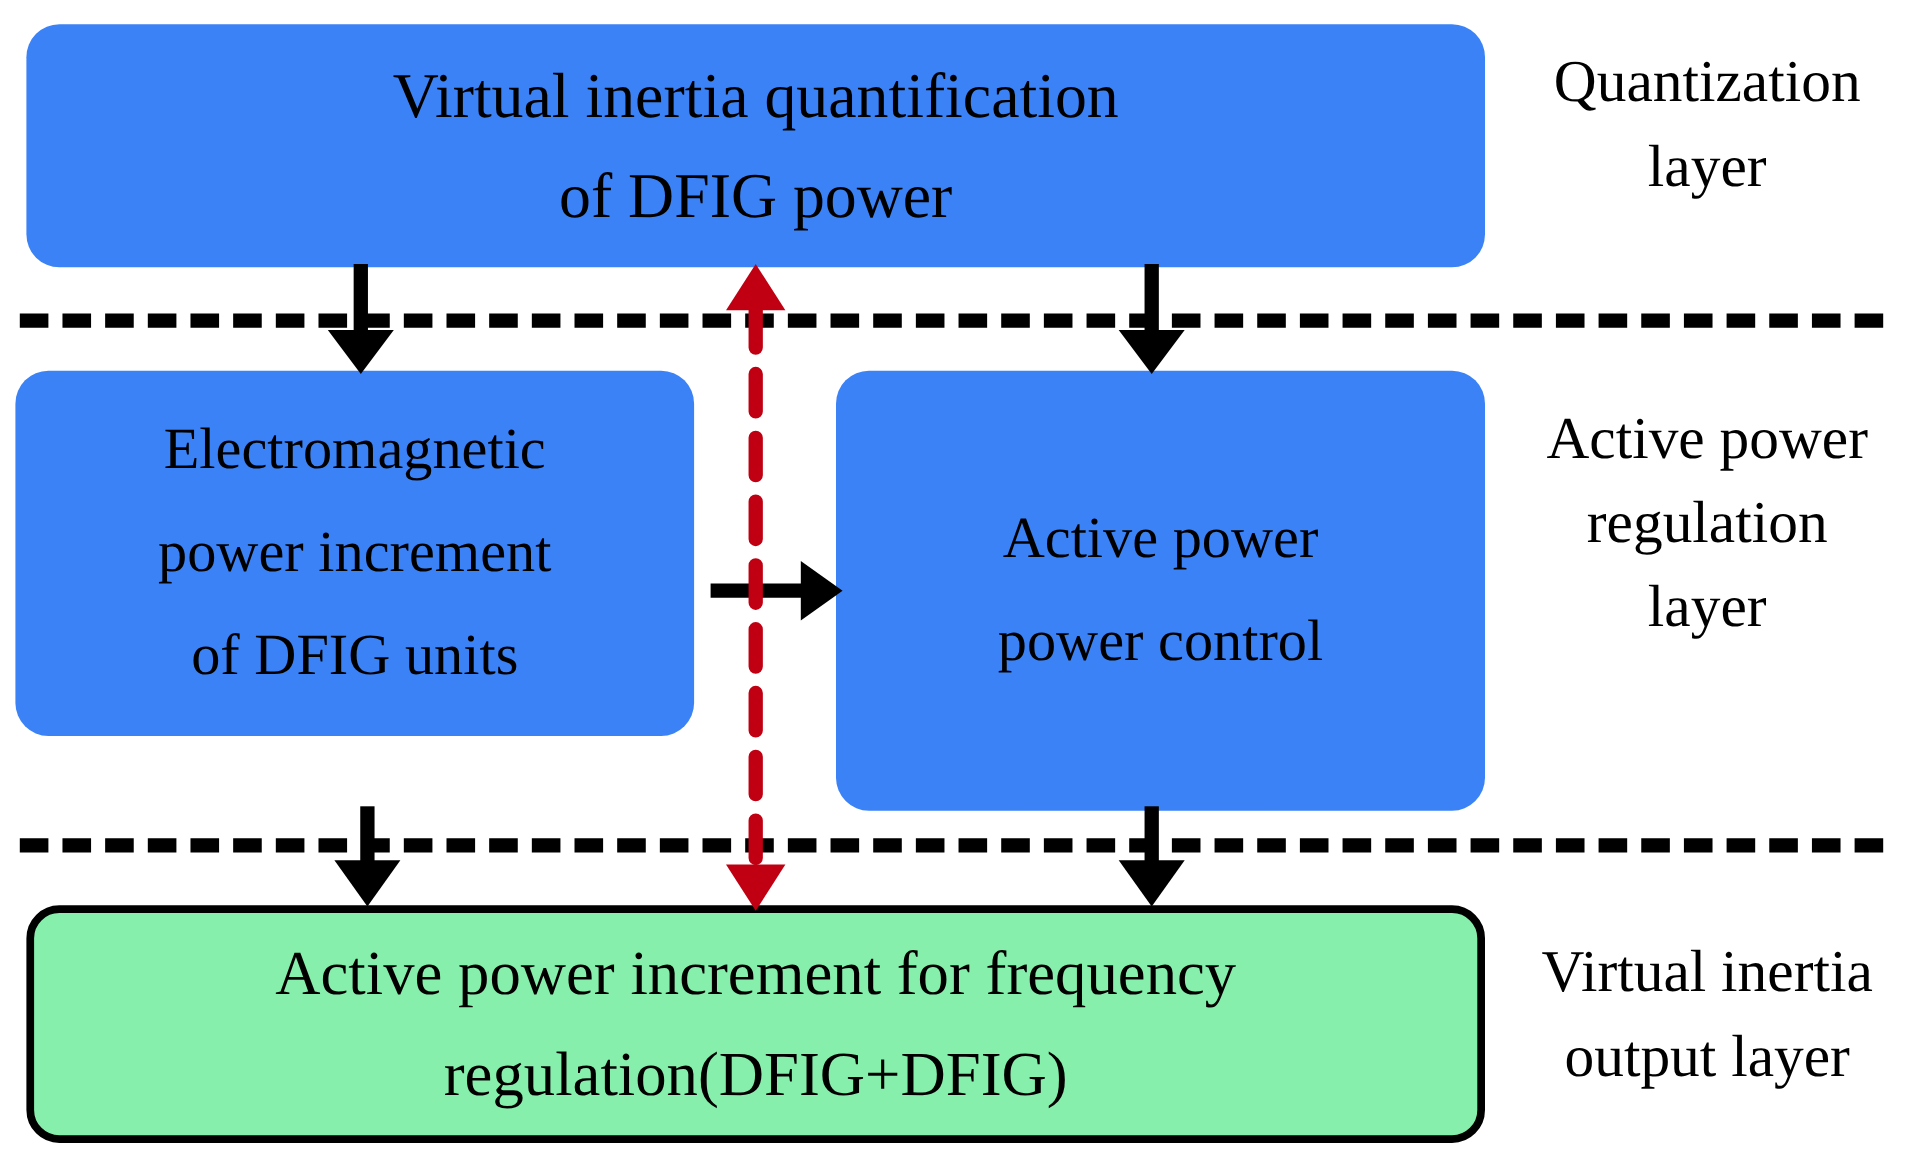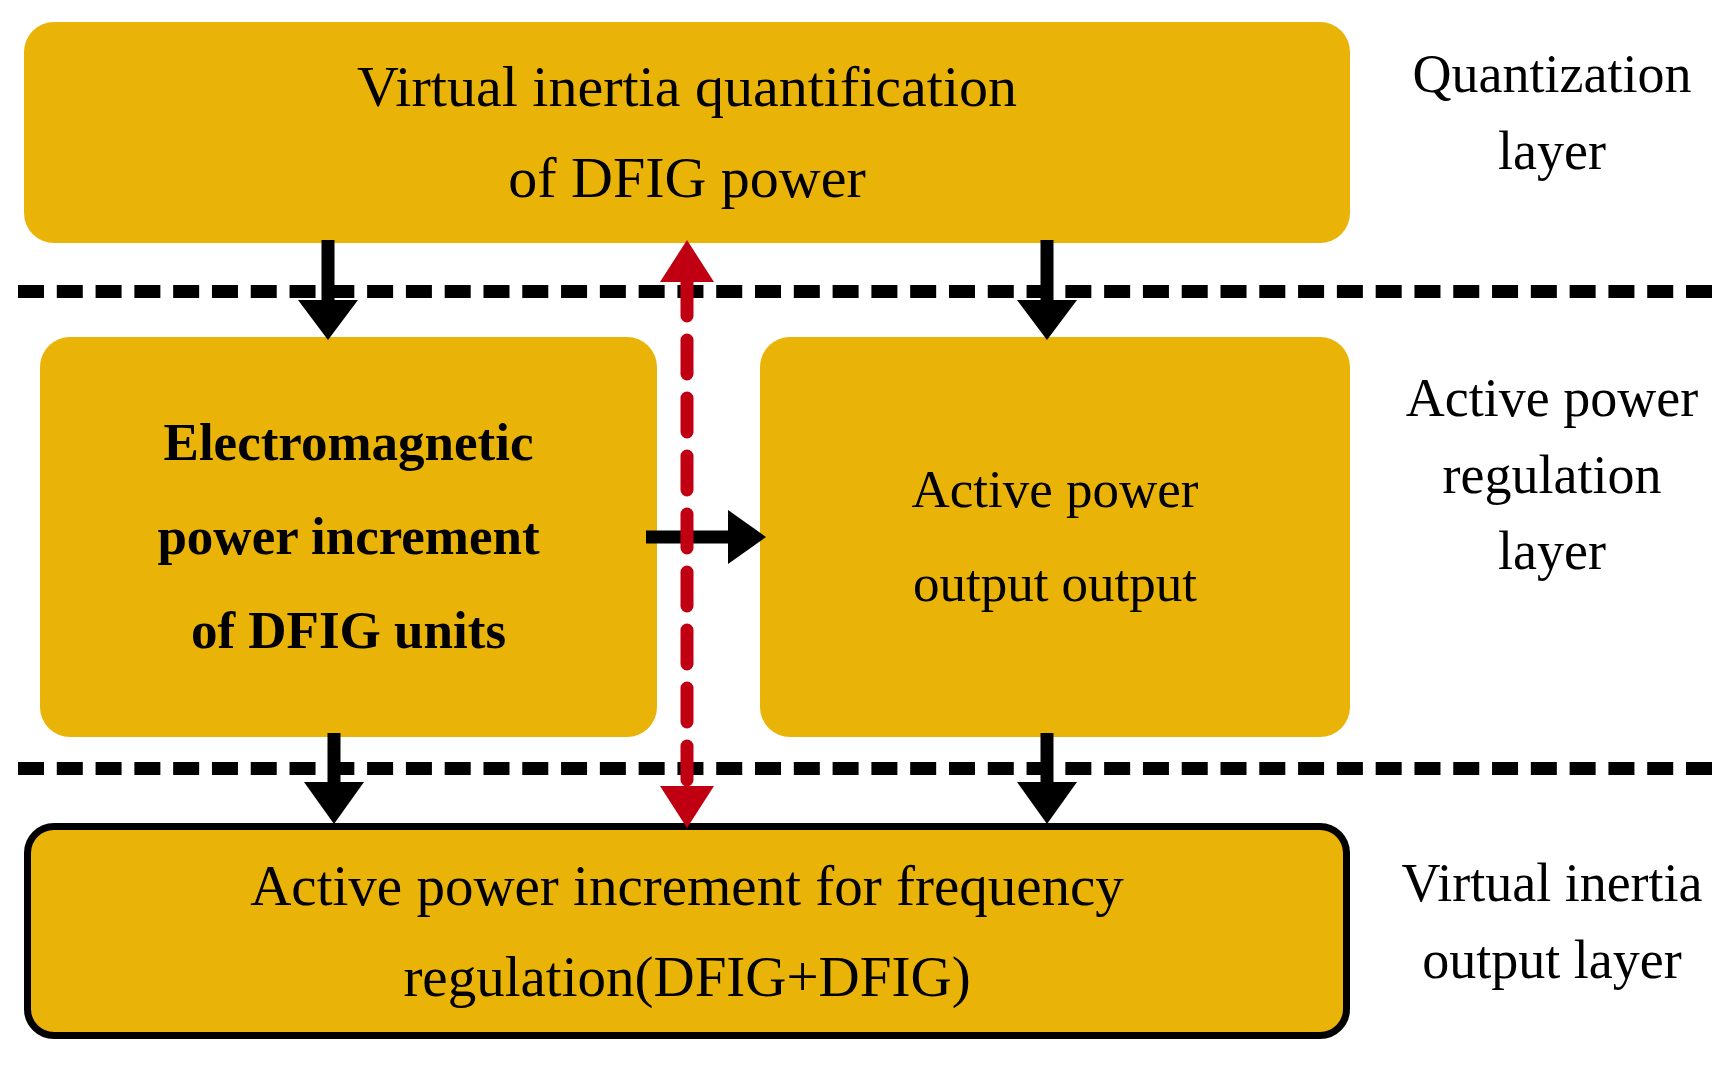--- a/index.html
+++ b/index.html
@@ -17,34 +17,34 @@
     box-sizing:border-box;
     display:flex;
     flex-direction:column;
     align-items:center;
     justify-content:center;
     text-align:center;
     color:#000;
     line-height:1.32;
   }
   .node.filled{
-    background:#eab308;
+    background:#3b82f6;
     border-radius:30px;
   }
   .node.outlined{
-    background:#eab308;
+    background:#86efac;
     border:7px solid #000000;
     border-radius:30px;
   }
   .node .ln{display:block;white-space:nowrap;}
 
   #node-quant{left:24px;  top:22px;  width:1326px; height:221px; font-size:58px;}
   #node-quant .ln+.ln{margin-top:14px;}
 
-  #node-emreg{left:40px;  top:337px; width:617px;  height:400px; font-size:53px;font-weight:bold;}
+  #node-emreg{left:14px;  top:337px; width:617px;  height:332px; font-size:53px;}
   #node-emreg .ln+.ln{margin-top:24px;}
 
   #node-bess{left:760px; top:337px; width:590px;  height:400px; font-size:53px;}
   #node-bess .ln+.ln{margin-top:24px;}
 
   #node-output{left:24px; top:823px; width:1326px; height:216px; font-size:57px;}
   #node-output .ln+.ln{margin-top:16px;}
 
   
   .sep{
@@ -91,21 +91,21 @@
   </div>
 
   <div class="node filled" id="node-emreg">
     <span class="ln">Electromagnetic</span>
     <span class="ln">power increment</span>
     <span class="ln">of DFIG units</span>
   </div>
 
   <div class="node filled" id="node-bess">
     <span class="ln">Active power</span>
-    <span class="ln">output output</span>
+    <span class="ln">power control</span>
   </div>
 
   <div class="node outlined" id="node-output">
     <span class="ln">Active power increment for frequency</span>
     <span class="ln">regulation(DFIG+DFIG)</span>
   </div>
 
   <div class="sep" id="sep-1"></div>
   <div class="sep" id="sep-2"></div>
 

